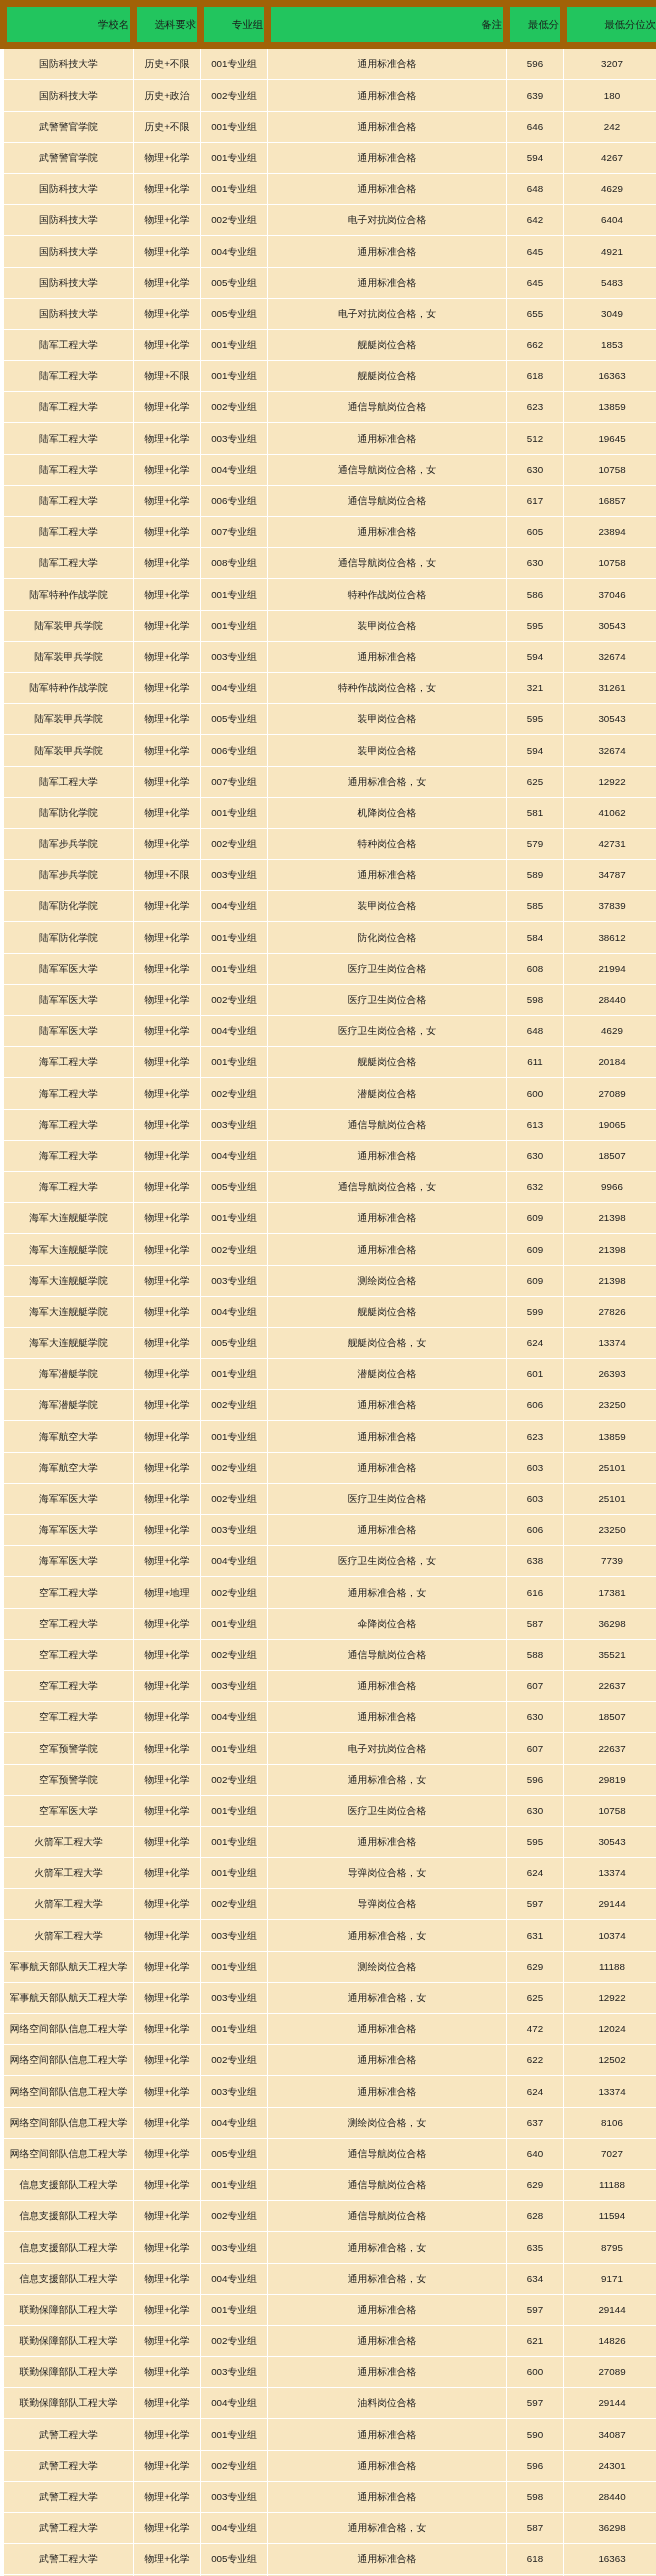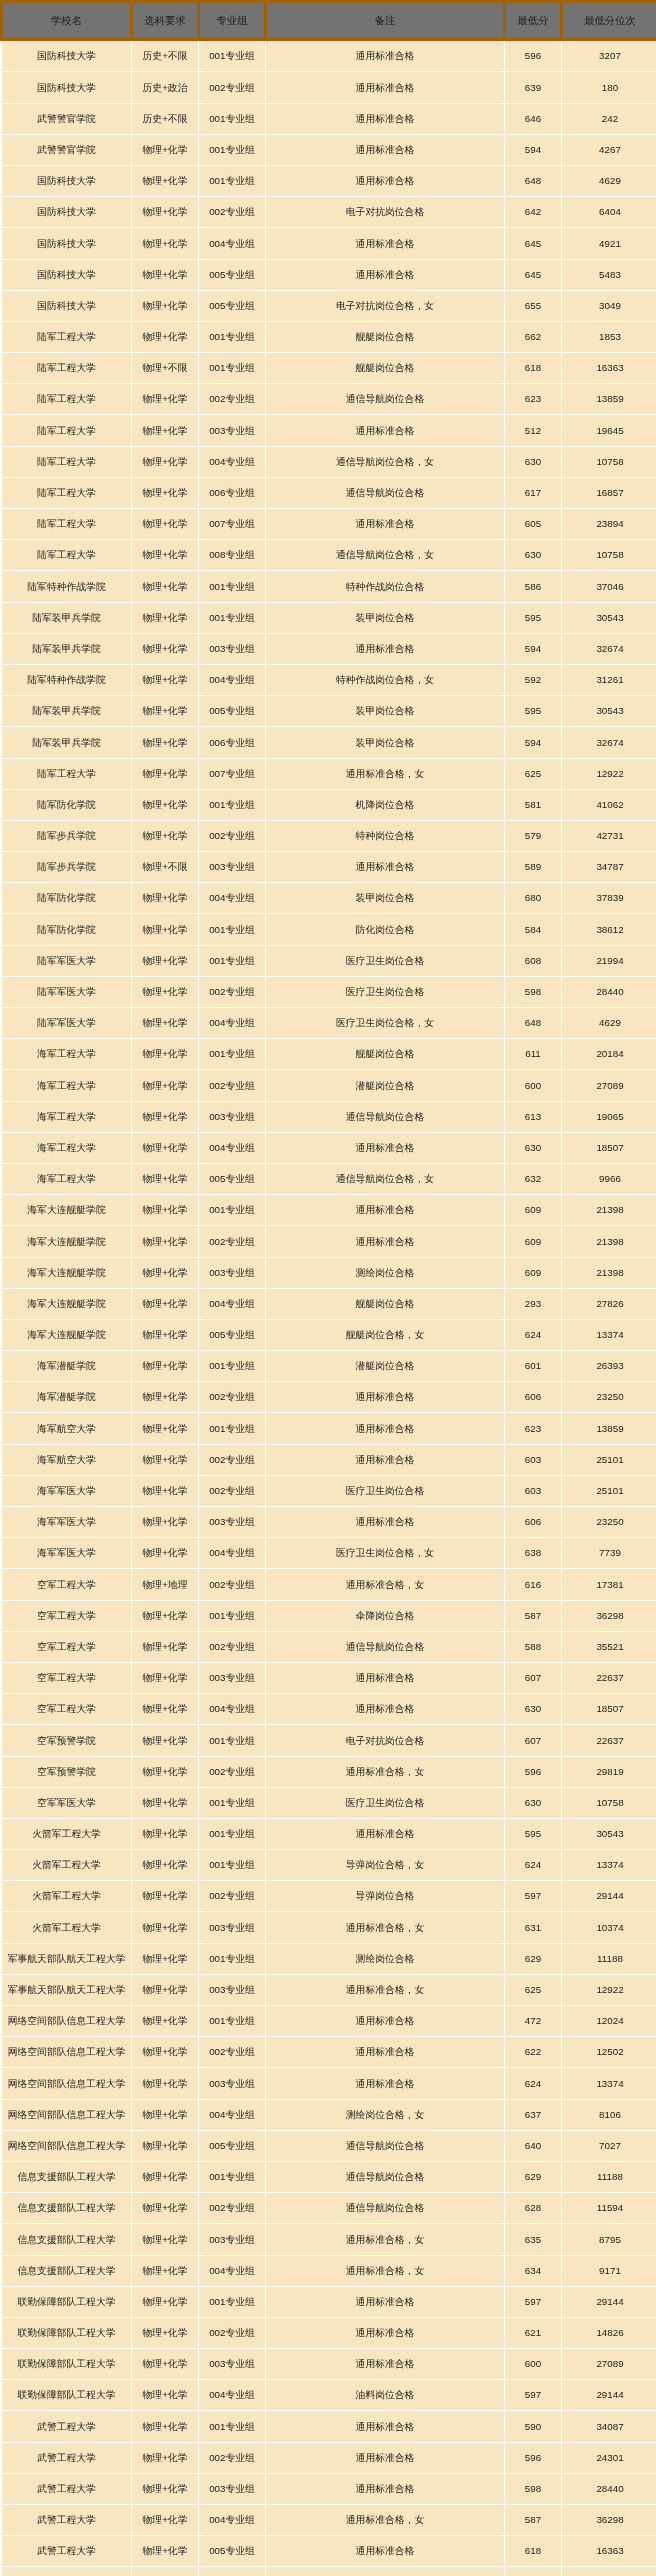--- a/index.html
+++ b/index.html
@@ -20,27 +20,27 @@
     table-layout: fixed;
   }
   table.score-table col.c0 { width: 130px; }
   table.score-table col.c1 { width: 67px; }
   table.score-table col.c2 { width: 67px; }
   table.score-table col.c3 { width: 239px; }
   table.score-table col.c4 { width: 57px; }
   table.score-table col.c5 { width: 97px; }
 
   table.score-table th {
-    background: #737373;
+    background: #22c55e;
     color: #1a1a1a;
     font-size: 10.3px;
     font-weight: normal;
-    text-align: center;
+    text-align: right;
     vertical-align: middle;
-    border: 3px solid #a16207;
+    border: 7px solid #a16207;
     padding: 3.1px 1px;
     line-height: 1.15;
     height: 29px;
   }
   table.score-table td {
     background: #f8e6c0;
     color: #1a1a1a;
     font-size: 9.8px;
     text-align: center;
     vertical-align: middle;
@@ -247,21 +247,21 @@
           <td class="group">003专业组</td>
           <td class="note">通用标准合格</td>
           <td class="score">594</td>
           <td class="rank">32674</td>
         </tr>
         <tr>
           <td class="school">陆军特种作战学院</td>
           <td class="subject">物理+化学</td>
           <td class="group">004专业组</td>
           <td class="note">特种作战岗位合格，女</td>
-          <td class="score">592</td>
+          <td class="score">321</td>
           <td class="rank">31261</td>
         </tr>
         <tr class="alt">
           <td class="school">陆军装甲兵学院</td>
           <td class="subject">物理+化学</td>
           <td class="group">005专业组</td>
           <td class="note">装甲岗位合格</td>
           <td class="score">595</td>
           <td class="rank">30543</td>
         </tr>
@@ -303,21 +303,21 @@
           <td class="group">003专业组</td>
           <td class="note">通用标准合格</td>
           <td class="score">589</td>
           <td class="rank">34787</td>
         </tr>
         <tr class="alt">
           <td class="school">陆军防化学院</td>
           <td class="subject">物理+化学</td>
           <td class="group">004专业组</td>
           <td class="note">装甲岗位合格</td>
-          <td class="score">680</td>
+          <td class="score">585</td>
           <td class="rank">37839</td>
         </tr>
         <tr>
           <td class="school">陆军防化学院</td>
           <td class="subject">物理+化学</td>
           <td class="group">001专业组</td>
           <td class="note">防化岗位合格</td>
           <td class="score">584</td>
           <td class="rank">38612</td>
         </tr>
@@ -407,21 +407,21 @@
           <td class="group">003专业组</td>
           <td class="note">测绘岗位合格</td>
           <td class="score">609</td>
           <td class="rank">21398</td>
         </tr>
         <tr>
           <td class="school">海军大连舰艇学院</td>
           <td class="subject">物理+化学</td>
           <td class="group">004专业组</td>
           <td class="note">舰艇岗位合格</td>
-          <td class="score">293</td>
+          <td class="score">599</td>
           <td class="rank">27826</td>
         </tr>
         <tr class="alt">
           <td class="school">海军大连舰艇学院</td>
           <td class="subject">物理+化学</td>
           <td class="group">005专业组</td>
           <td class="note">舰艇岗位合格，女</td>
           <td class="score">624</td>
           <td class="rank">13374</td>
         </tr>

